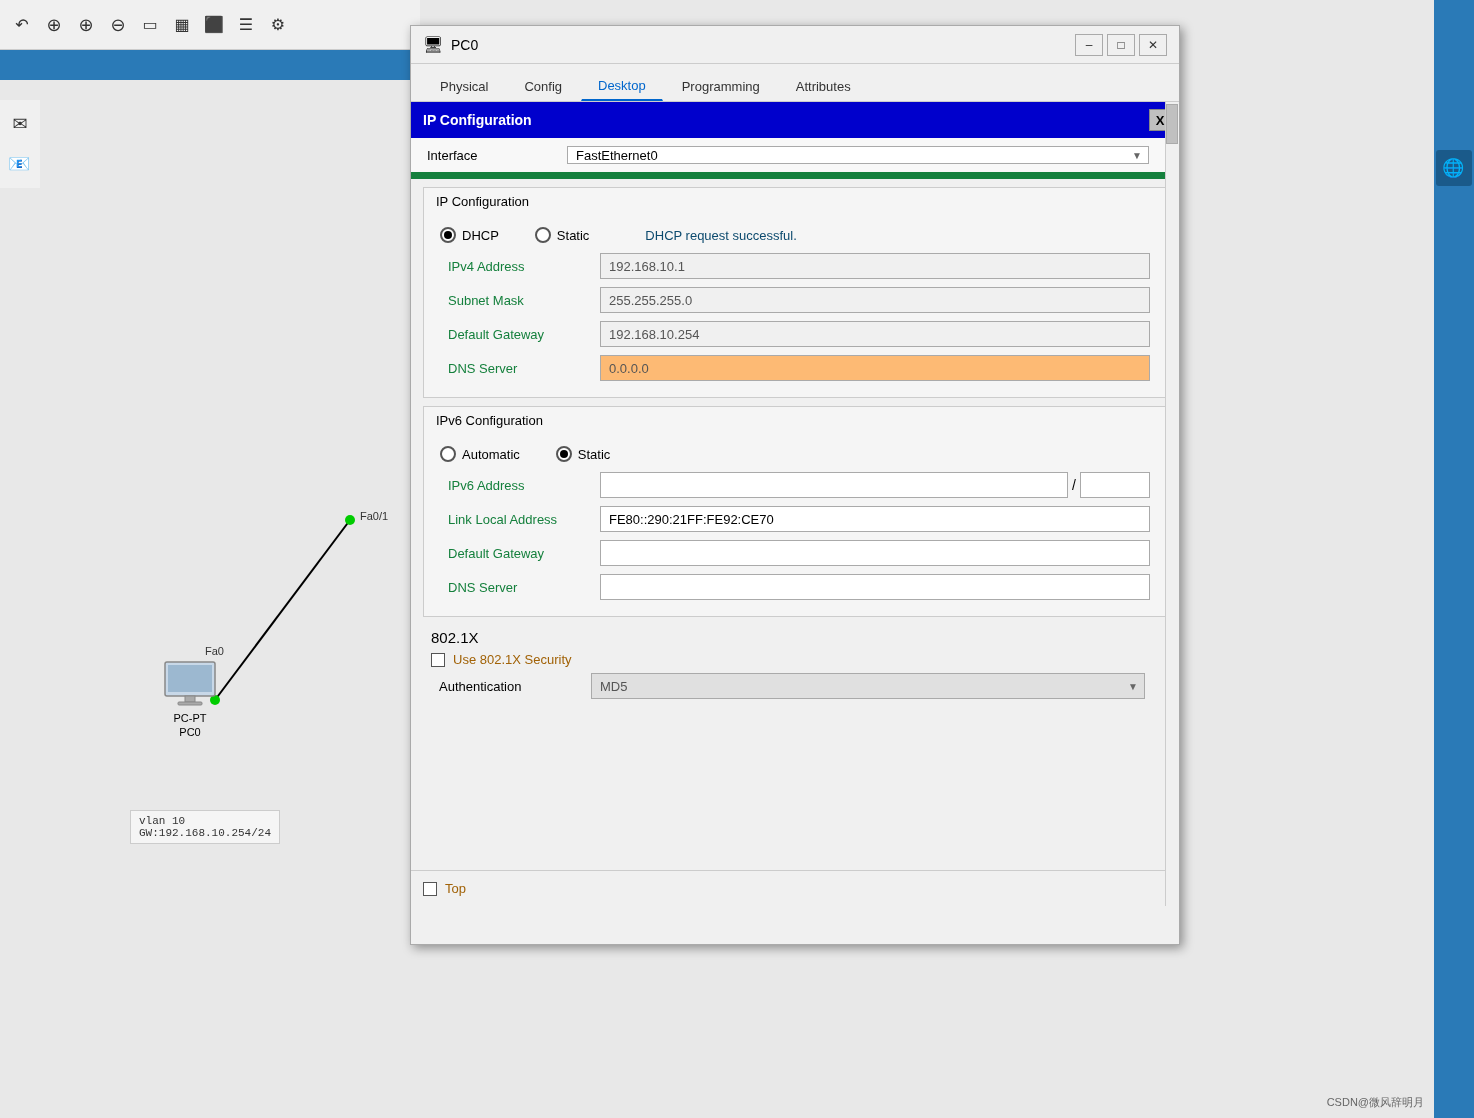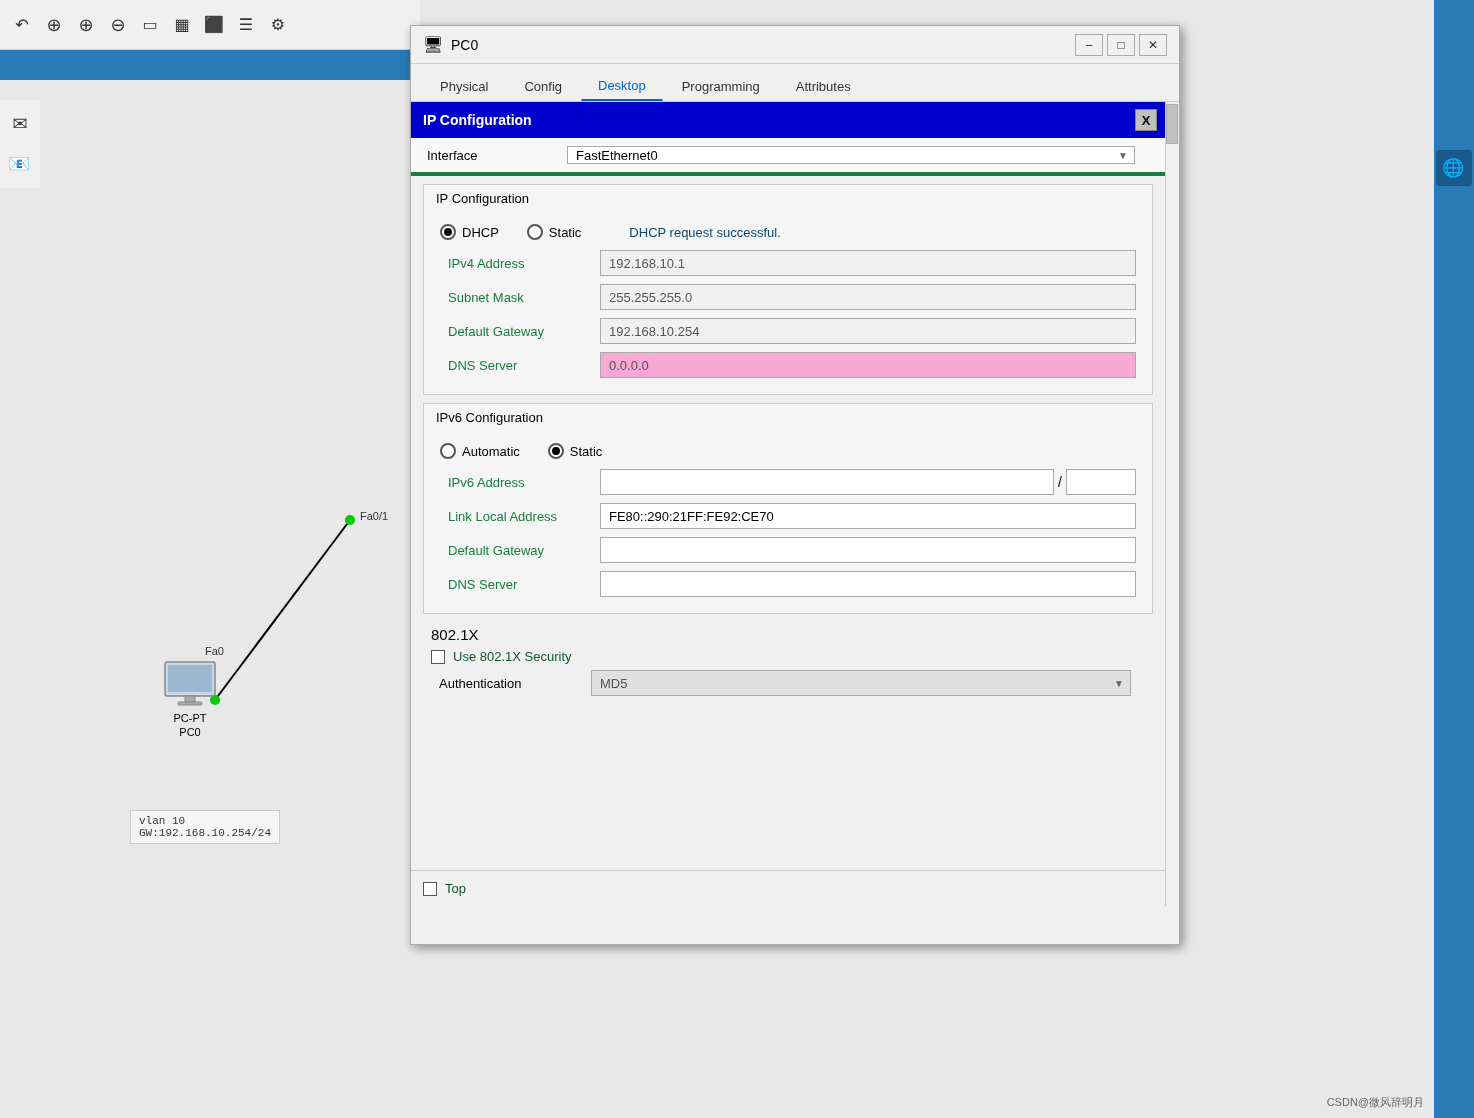--- a/index.html
+++ b/index.html
@@ -310,21 +310,21 @@
       font-size: 13px;
       color: #000;
       font-weight: bold;
     }
 
     
     .interface-row {
       display: flex;
       align-items: center;
       padding: 8px 16px;
-      border-bottom: 4px solid #15803d;
+      border-bottom: 7px solid #15803d;
       background: #f8f8f8;
     }
 
     .interface-label {
       width: 140px;
       font-size: 13px;
       color: #000;
     }
 
     .interface-select {
@@ -366,21 +366,21 @@
 
     .section-content {
       padding: 8px 16px 12px;
     }
 
     
     .radio-row {
       display: flex;
       align-items: center;
       padding: 6px 0;
-      gap: 28px;
+      gap: 36px;
     }
 
     .radio-item {
       display: flex;
       align-items: center;
       gap: 6px;
       cursor: pointer;
     }
 
     .radio-circle {
@@ -497,21 +497,21 @@
       border: 1px solid #555;
       background: white;
       display: flex;
       align-items: center;
       justify-content: center;
       cursor: pointer;
     }
 
     .checkbox-label {
       font-size: 13px;
-      color: #14532d;
+      color: #a16207;
     }
 
     .auth-row {
       display: flex;
       align-items: center;
     }
 
     .auth-label {
       width: 160px;
       font-size: 13px;
@@ -639,21 +639,21 @@
 
   <div class="tabs-bar">
     <div class="tab">Physical</div>
     <div class="tab">Config</div>
     <div class="tab active">Desktop</div>
     <div class="tab">Programming</div>
     <div class="tab">Attributes</div>
   </div>
 
   <div style="position:relative; height: calc(100% - 114px); display:flex; flex-direction:column;">
-    <div style="flex:1; overflow-y:auto; padding-right:14px;">
+    <div style="flex:1; overflow-y:auto; ">
 
       <div class="ip-config-header">
         <span>IP Configuration</span>
         <div class="ip-config-close">X</div>
       </div>
 
       <div class="interface-row">
         <div class="interface-label">Interface</div>
         <div class="interface-select">
           <span>FastEthernet0</span>
@@ -686,21 +686,21 @@
             <input class="form-input" type="text" style="flex: 1 1 0%; background: rgb(240, 240, 240);" readonly="" value="255.255.255.0">
           </div>
 
           <div class="form-row">
             <div class="form-label">Default Gateway</div>
             <input class="form-input" type="text" style="flex: 1 1 0%; background: rgb(240, 240, 240);" readonly="" value="192.168.10.254">
           </div>
 
           <div class="form-row">
             <div class="form-label">DNS Server</div>
-            <input class="form-input" type="text" style="flex: 1 1 0%; background: #f9a8d4;" readonly="" value="0.0.0.0">
+            <input class="form-input" type="text" style="flex: 1 1 0%; background: #fdba74;" readonly="" value="0.0.0.0">
           </div>
 
         </div>
       </div>
 
       <div class="section-panel">
         <div class="section-title">IPv6 Configuration</div>
         <div class="section-content">
 
           <div class="radio-row">

